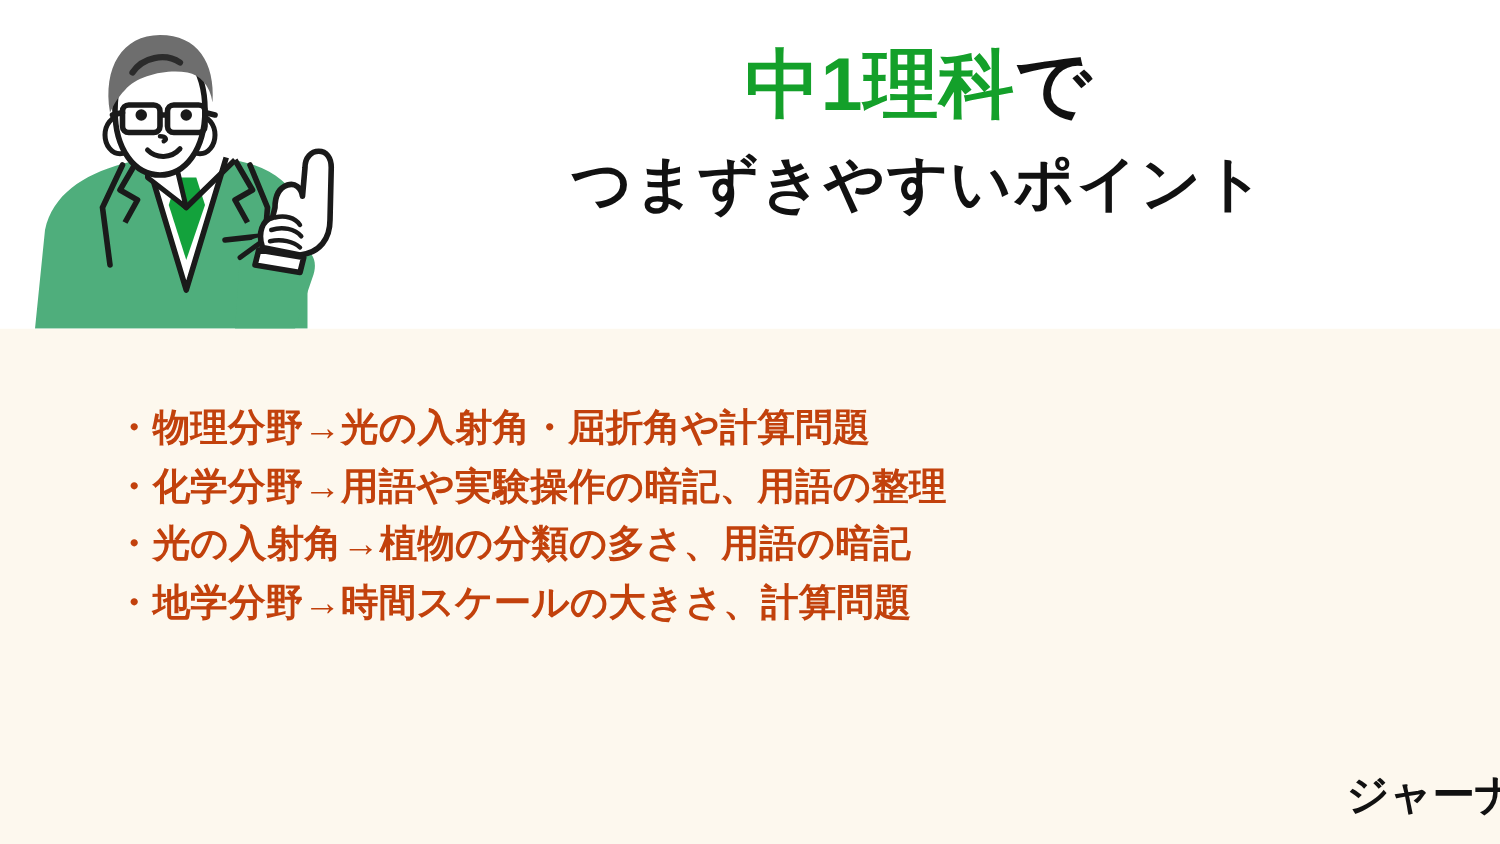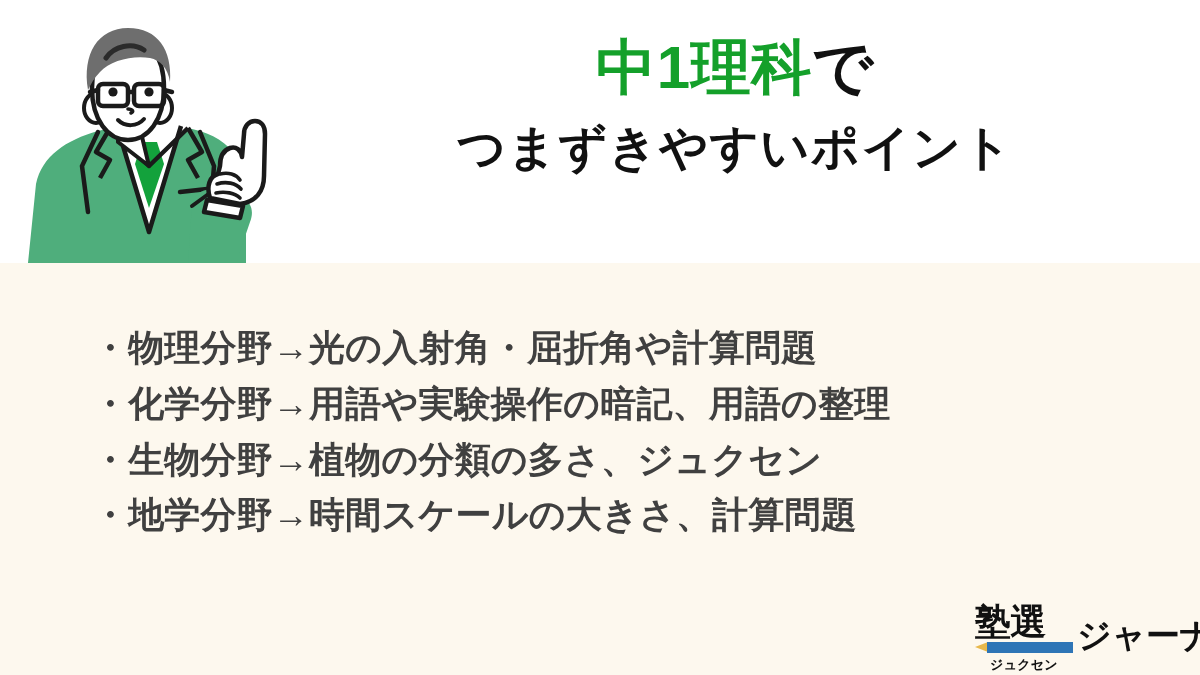--- a/index.html
+++ b/index.html
@@ -68,23 +68,23 @@
   }
 
   
   #points-list {
     position: absolute;
     left: 92px;
     top: 320px;
     width: 1060px;
   }
   .point-row {
-    font-size: 36px;
-    font-weight: 700;
-    color: #404040;
+    font-size: 30px;
+    font-weight: 700;
+    color: #c2410c;
     line-height: 1.55;
     white-space: nowrap;
     letter-spacing: 0.005em;
   }
 
   
   #brand-logo {
     position: absolute;
     left: 975px;
     top: 604px;
@@ -228,29 +228,21 @@
   <div id="title-block">
     <div id="title-line-1" class="title-line">
       <span class="accent">中1理科</span><span class="plain">で</span>
     </div>
     <div id="title-line-2" class="title-line">つまずきやすいポイント</div>
   </div>
 
   <div id="points-list">
     <div class="point-row">・物理分野→光の入射角・屈折角や計算問題</div>
     <div class="point-row">・化学分野→用語や実験操作の暗記、用語の整理</div>
-    <div class="point-row">・生物分野→植物の分類の多さ、ジュクセン</div>
+    <div class="point-row">・光の入射角→植物の分類の多さ、用語の暗記</div>
     <div class="point-row">・地学分野→時間スケールの大きさ、計算問題</div>
   </div>
 
   <div id="brand-logo">
-    <div id="logo-mark">
-      <div id="logo-kanji">塾選</div>
-      <div id="logo-pencil">
-        <div id="logo-pencil-tip"></div>
-        <div id="logo-pencil-bar"></div>
-      </div>
-      <div id="logo-reading">ジュクセン</div>
-    </div>
     <div id="logo-wordmark">ジャーナル</div>
   </div>
 
 </div>
 
 </body></html>

